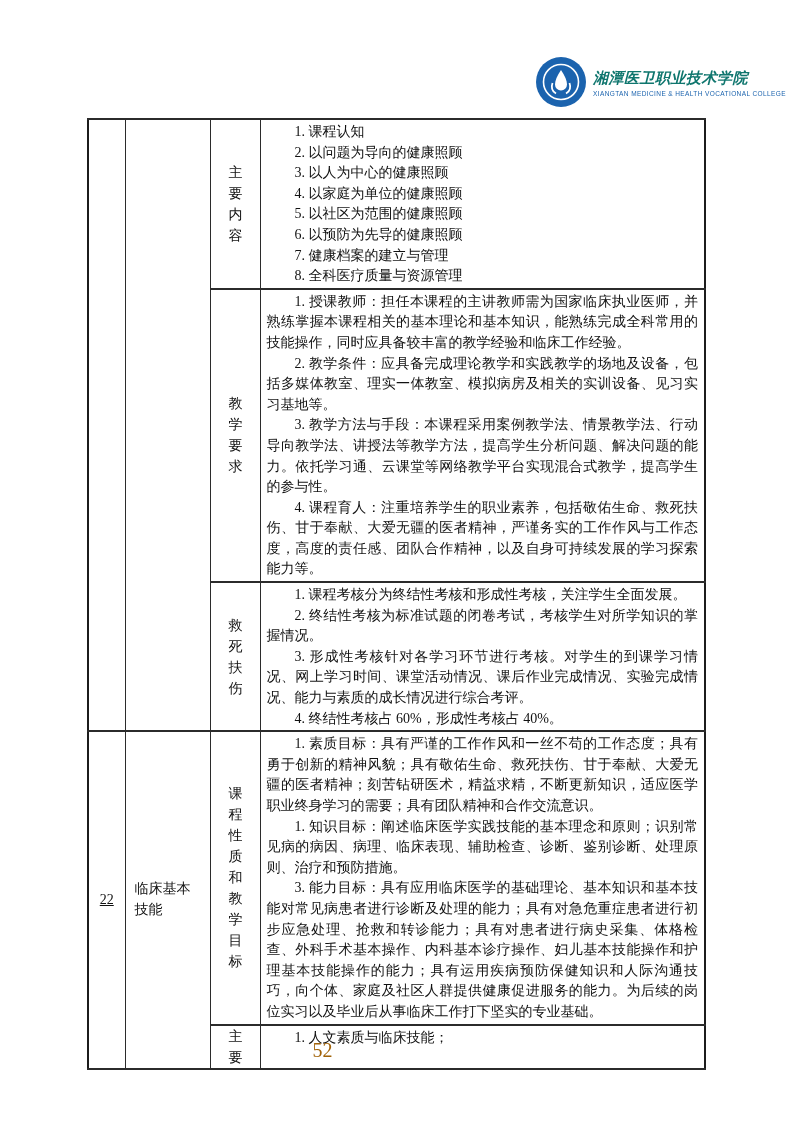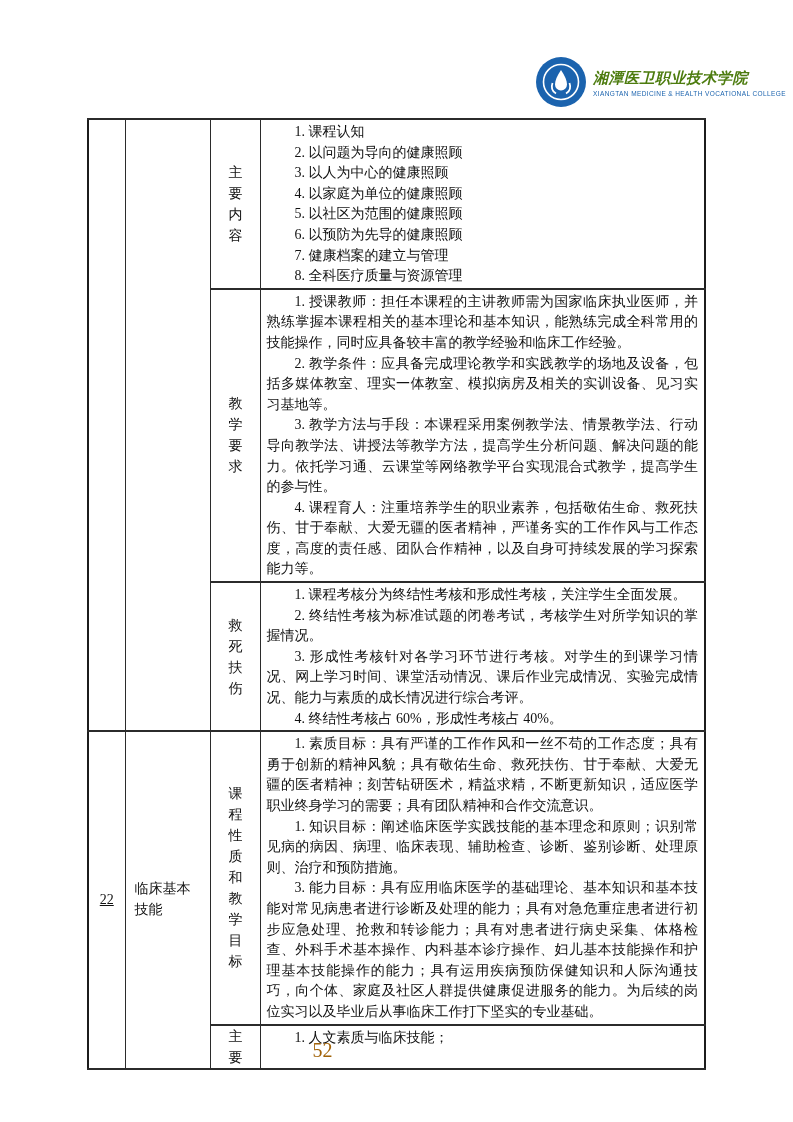--- a/index.html
+++ b/index.html
@@ -10,21 +10,21 @@
     position:relative;
     font-family:"Liberation Serif","DejaVu Serif",serif;
     color:#111;
   }
 
   
   .logo { position:absolute; top:57px; left:536px; display:flex; align-items:center; }
   .emblem { width:50px; height:50px; flex:0 0 auto; }
   .logo-text { margin-left:7px; display:flex; flex-direction:column; justify-content:center; }
   .logo-cn {
-    color:#4d7c0f; font-size:15px; font-weight:bold; letter-spacing:0.5px;
+    color:#0f766e; font-size:15px; font-weight:bold; letter-spacing:0.5px;
     font-style:italic; white-space:nowrap; line-height:20px;
   }
   .logo-en {
     color:#1b63ae; font-size:6.5px; letter-spacing:0.4px; white-space:nowrap;
     font-family:"Liberation Sans","DejaVu Sans",sans-serif; margin-top:2px;
   }
 
   
   table.doc-table {
     position:absolute; left:87px; top:118px;

